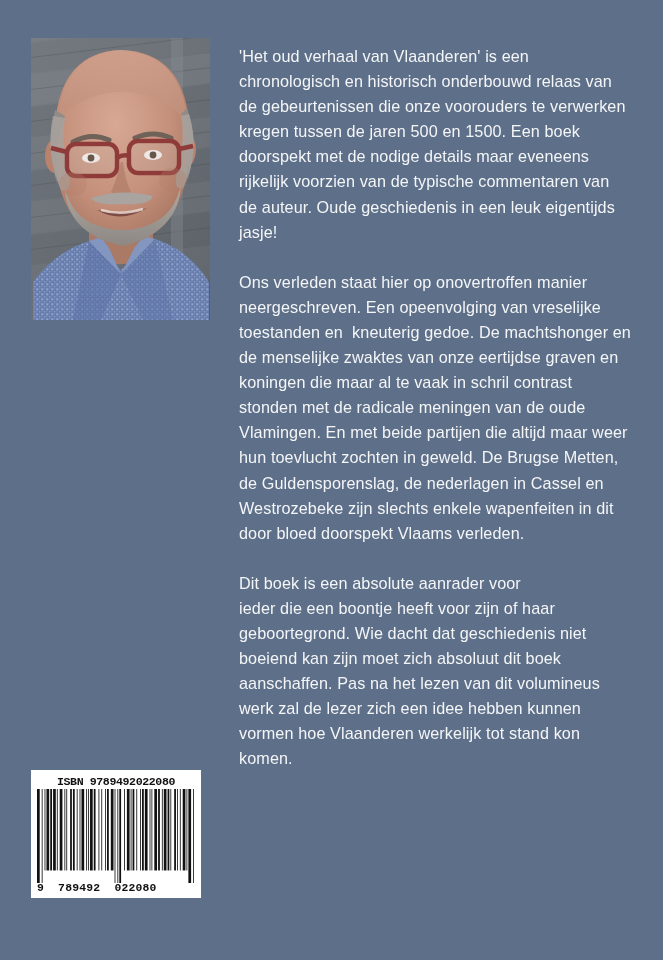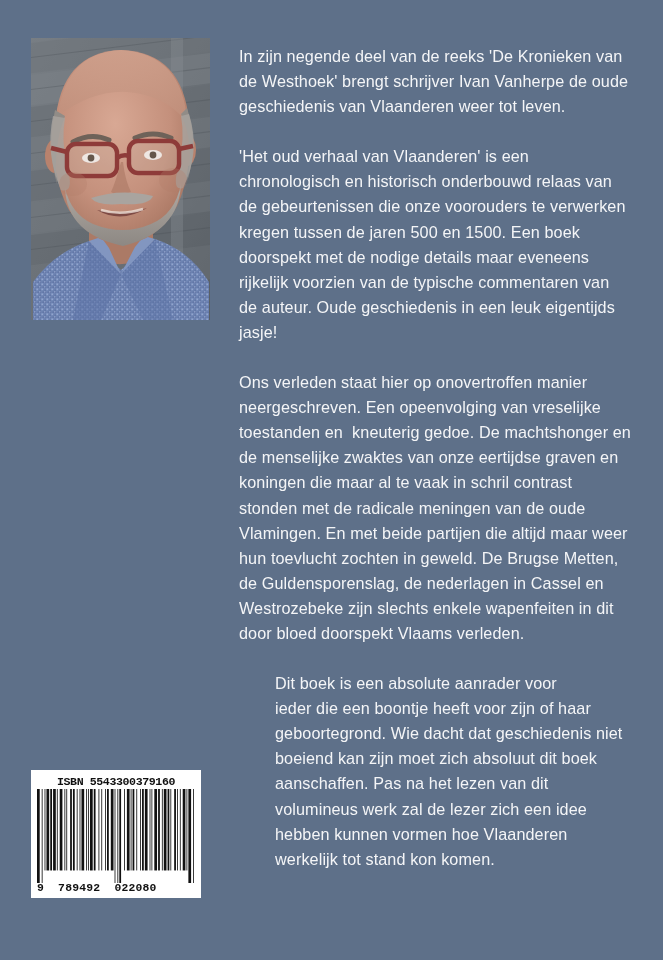--- a/index.html
+++ b/index.html
@@ -49,21 +49,20 @@
     letter-spacing: 0.1px;
     font-weight: 400;
     text-rendering: optimizeLegibility;
   }
   #blurb p {
     margin: 0 0 25px 0;
     white-space: pre-wrap;
   }
   #blurb p:last-child {
     margin-bottom: 0;
-    margin-left: 36px;
   }
 
   
   #barcode-block {
     position: absolute;
     left: 31px;
     top: 770px;
     width: 170px;
     height: 128px;
     background: #ffffff;
@@ -211,29 +210,28 @@
 
       <path d="M66 172 Q90 186 116 170 Q92 178 66 172 Z" fill="#7e4a44"></path>
       <path d="M70 172 Q90 178 112 171" stroke="#f0e6dd" stroke-width="2.4" fill="none" opacity="0.75"></path>
 
       <ellipse cx="42" cy="146" rx="14" ry="12" fill="#b27e69" opacity="0.3"></ellipse>
       <ellipse cx="142" cy="142" rx="14" ry="12" fill="#b27e69" opacity="0.3"></ellipse>
     </svg>
   </div>
 
   <div id="blurb">
-    <p>In zijn negende deel van de reeks 'De Kronieken van de Westhoek' brengt schrijver Ivan Vanherpe de oude geschiedenis van Vlaanderen weer tot leven.</p>
     <p>'Het oud verhaal van Vlaanderen' is een chronologisch en historisch onderbouwd relaas van de gebeurtenissen die onze voorouders te verwerken kregen tussen de jaren 500 en 1500. Een boek doorspekt met de nodige details maar eveneens rijkelijk voorzien van de typische commentaren van de auteur. Oude geschiedenis in een leuk eigentijds jasje!</p>
     <p>Ons verleden staat hier op onovertroffen manier neergeschreven. Een opeenvolging van vreselijke toestanden en  kneuterig gedoe. De machtshonger en de menselijke zwaktes van onze eertijdse graven en koningen die maar al te vaak in schril contrast stonden met de radicale meningen van de oude Vlamingen. En met beide partijen die altijd maar weer hun toevlucht zochten in geweld. De Brugse Metten, de Guldensporenslag, de nederlagen in Cassel en Westrozebeke zijn slechts enkele wapenfeiten in dit door bloed doorspekt Vlaams verleden.</p>
     <p>Dit boek is een absolute aanrader voor
 ieder die een boontje heeft voor zijn of haar geboortegrond. Wie dacht dat geschiedenis niet boeiend kan zijn moet zich absoluut dit boek aanschaffen. Pas na het lezen van dit volumineus werk zal de lezer zich een idee hebben kunnen vormen hoe Vlaanderen werkelijk tot stand kon komen.</p>
   </div>
 
   <div id="barcode-block">
-    <div id="barcode-isbn-text">ISBN 5543300379160</div>
+    <div id="barcode-isbn-text">ISBN 9789492022080</div>
     <div id="barcode-bars">
       <svg id="barcode-svg" viewBox="0 0 158 90" preserveAspectRatio="none">
           <rect x="0.000" y="0" width="2.718" height="90.0" fill="#111111"></rect>
           <rect x="4.731" y="0" width="0.826" height="90.0" fill="#111111"></rect>
           <rect x="7.569" y="0" width="0.826" height="78.0" fill="#111111"></rect>
           <rect x="9.461" y="0" width="2.718" height="78.0" fill="#111111"></rect>
           <rect x="13.246" y="0" width="1.772" height="78.0" fill="#111111"></rect>
           <rect x="16.084" y="0" width="2.718" height="78.0" fill="#111111"></rect>
           <rect x="19.868" y="0" width="0.826" height="78.0" fill="#111111"></rect>
           <rect x="22.707" y="0" width="2.718" height="78.0" fill="#111111"></rect>

